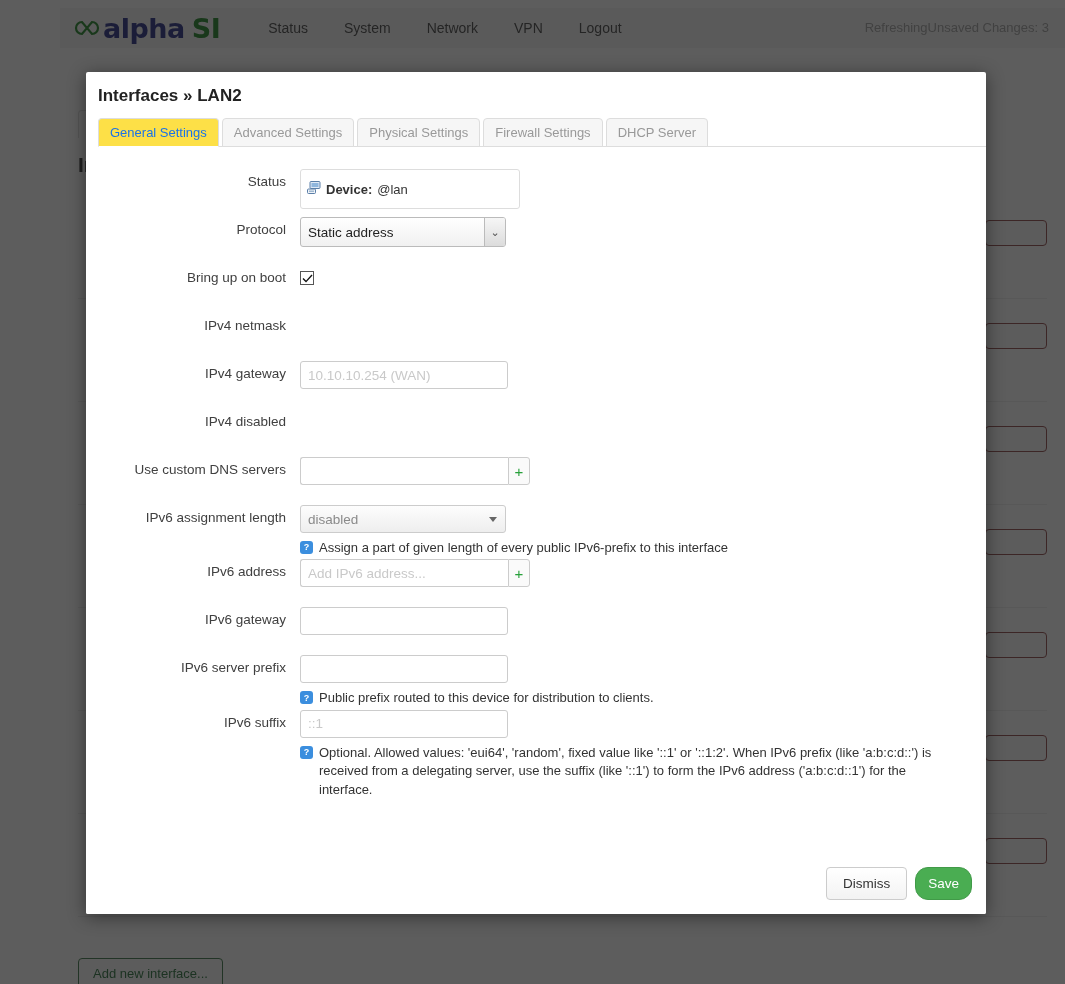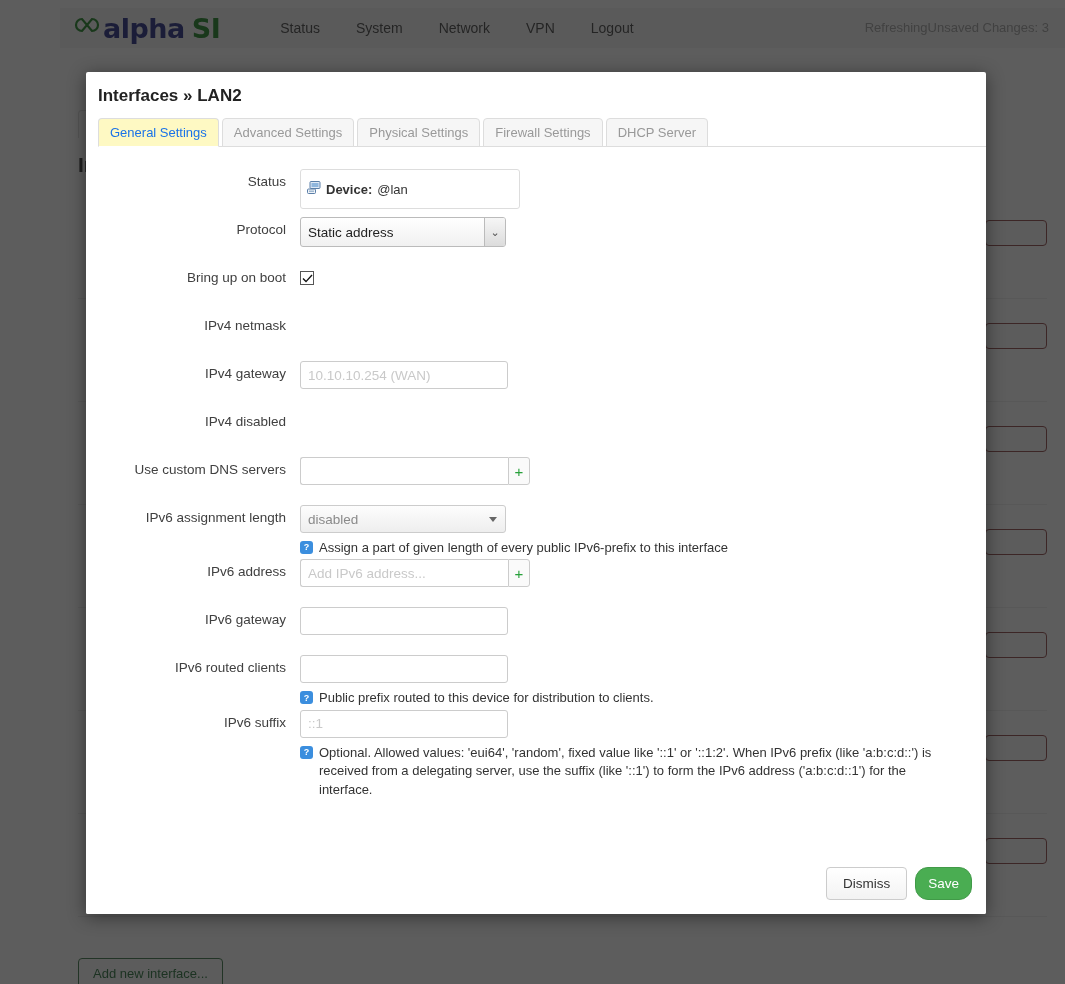--- a/index.html
+++ b/index.html
@@ -12,21 +12,21 @@
   }
 
   
   #page-root { position: absolute; inset: 0; background: #ffffff; }
 
   .topbar {
     position: absolute; left: 60px; top: 8px; right: 0; height: 40px;
     background: #f5f5f5;
     display: flex; align-items: center;
   }
-  .logo { display: flex; margin-left: 14px; margin-right: 42px; }
+  .logo { display: flex; align-items: center; margin-left: 14px; margin-right: 30px; }
   .logo-mark { width: 26px; height: 20px; margin-right: 3px; }
   .logo-alpha {
     font-size: 27px; font-weight: bold; color: #13197a;
     letter-spacing: -0.5px; line-height: 1;
     font-family: "DejaVu Sans", sans-serif;
   }
   .logo-si {
     font-size: 27px; font-weight: bold; color: #0b7a12;
     letter-spacing: -0.5px; line-height: 1; margin-left: 7px;
     font-family: "DejaVu Sans", sans-serif;
@@ -101,21 +101,21 @@
   .m-tab {
     font-size: 13px; color: #999;
     background: #f6f6f6;
     border: 1px solid #ddd; border-bottom: 1px solid #ddd;
     border-radius: 4px 4px 0 0;
     padding: 6px 11px; margin-right: 3px;
     margin-bottom: -1px; cursor: pointer;
     white-space: nowrap;
   }
   .m-tab.active {
-    background: #fef9c3; color: #1a73e8;
+    background: #fde047; color: #1a73e8;
     border-bottom-color: #fff;
   }
 
   .form { padding: 20px 0 0 0; }
   .frow {
     display: flex; align-items: flex-start;
     margin-bottom: 0; min-height: 48px;
   }
   .flabel {
     width: 214px; flex: 0 0 214px;
@@ -405,21 +405,21 @@
     </div>
 
     <div class="frow">
       <div class="flabel">IPv6 gateway</div>
       <div class="fctl">
         <input class="txt" type="text" placeholder="" style="">
       </div>
     </div>
 
     <div class="frow">
-      <div class="flabel">IPv6 routed clients</div>
+      <div class="flabel">IPv6 server prefix</div>
       <div class="fctl">
         <input class="txt" type="text" placeholder="" style="">
         <div class="help">
           <span class="qicon">?</span>
           <span class="help-text">Public prefix routed to this device for distribution to clients.</span>
         </div>
       </div>
     </div>
 
     <div class="frow">

